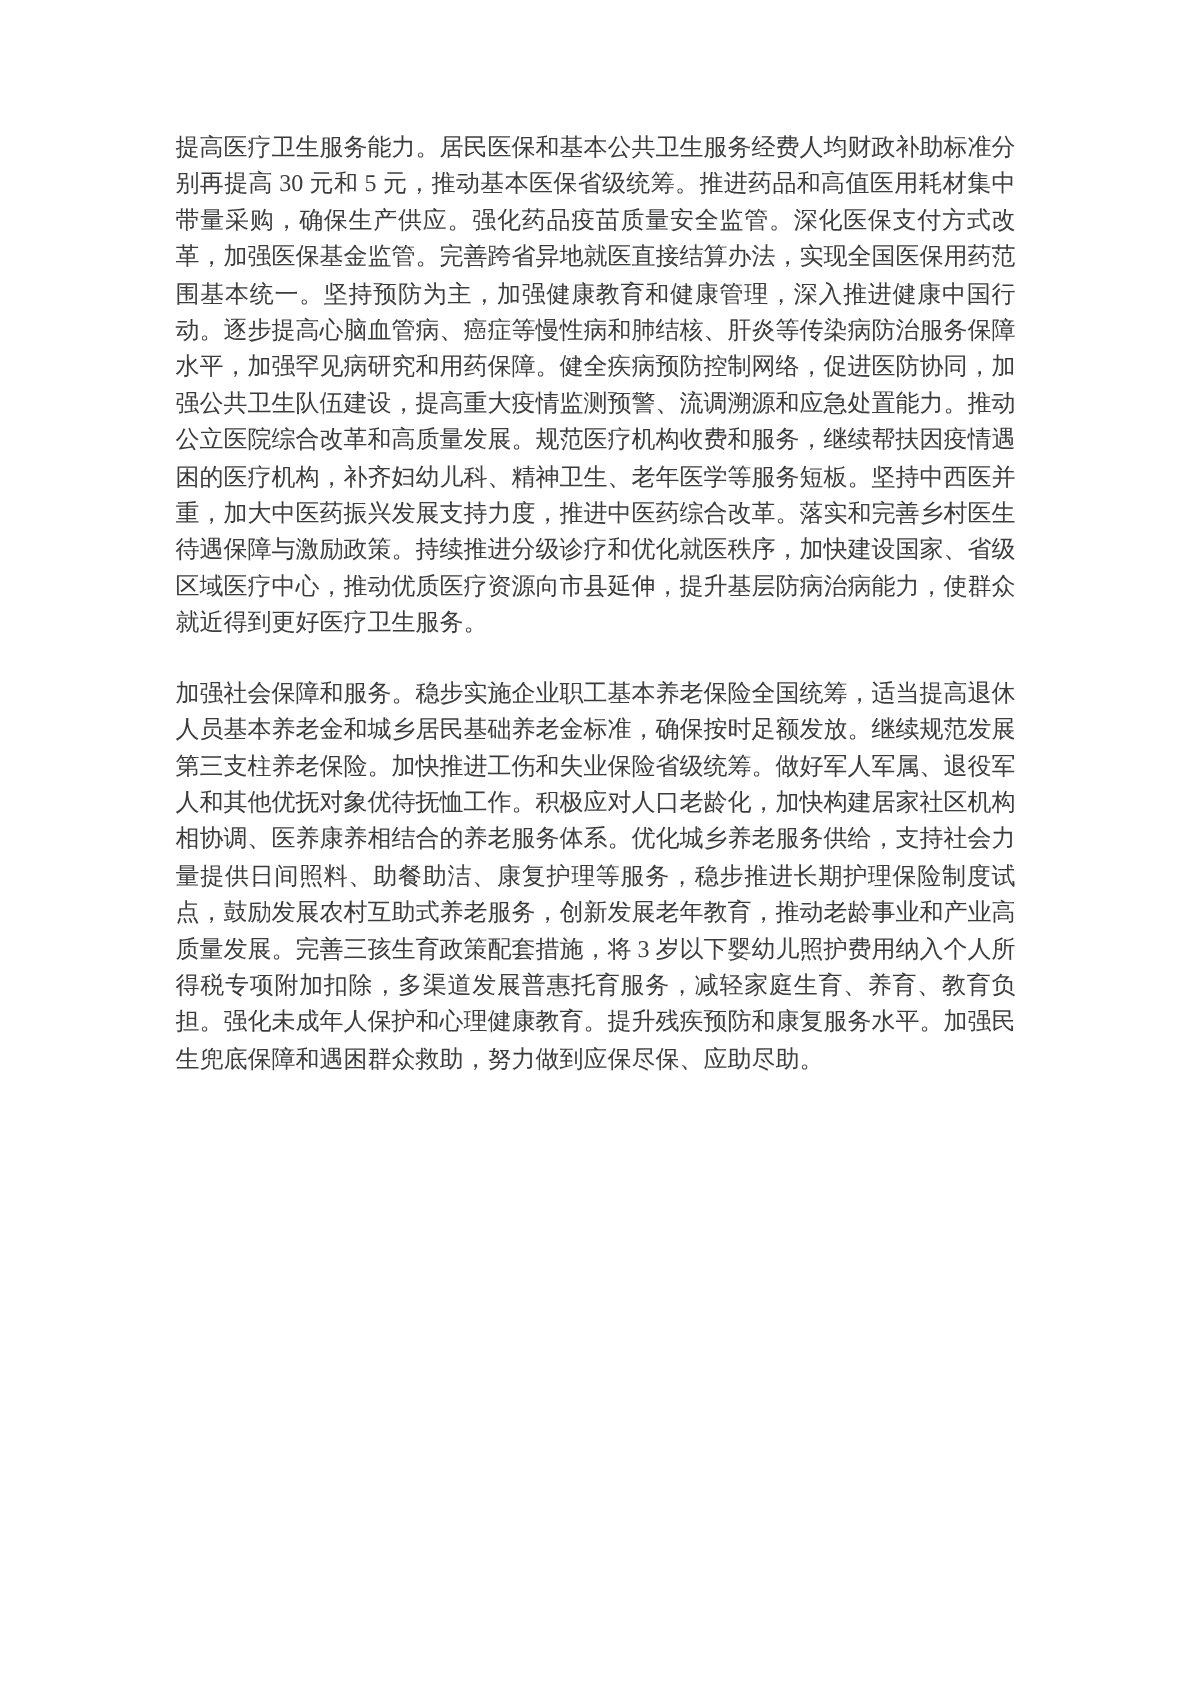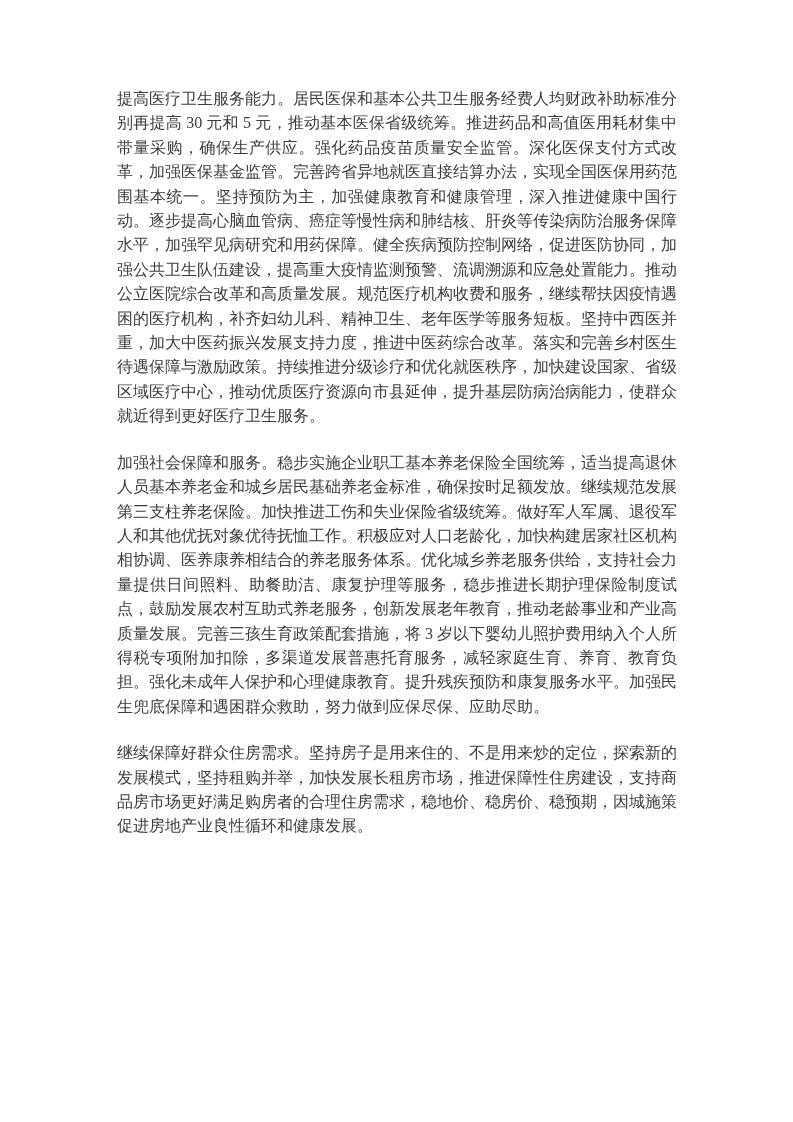--- a/index.html
+++ b/index.html
@@ -40,15 +40,14 @@
     margin-bottom: 0;
   }
 </style>
 </head>
 <body>
 
 <div class="doc-page">
   <div class="doc-content">
     <p class="doc-paragraph">提高医疗卫生服务能力。居民医保和基本公共卫生服务经费人均财政补助标准分别再提高 30 元和 5 元，推动基本医保省级统筹。推进药品和高值医用耗材集中带量采购，确保生产供应。强化药品疫苗质量安全监管。深化医保支付方式改革，加强医保基金监管。完善跨省异地就医直接结算办法，实现全国医保用药范围基本统一。坚持预防为主，加强健康教育和健康管理，深入推进健康中国行动。逐步提高心脑血管病、癌症等慢性病和肺结核、肝炎等传染病防治服务保障水平，加强罕见病研究和用药保障。健全疾病预防控制网络，促进医防协同，加强公共卫生队伍建设，提高重大疫情监测预警、流调溯源和应急处置能力。推动公立医院综合改革和高质量发展。规范医疗机构收费和服务，继续帮扶因疫情遇困的医疗机构，补齐妇幼儿科、精神卫生、老年医学等服务短板。坚持中西医并重，加大中医药振兴发展支持力度，推进中医药综合改革。落实和完善乡村医生待遇保障与激励政策。持续推进分级诊疗和优化就医秩序，加快建设国家、省级区域医疗中心，推动优质医疗资源向市县延伸，提升基层防病治病能力，使群众就近得到更好医疗卫生服务。</p>
     <p class="doc-paragraph">加强社会保障和服务。稳步实施企业职工基本养老保险全国统筹，适当提高退休人员基本养老金和城乡居民基础养老金标准，确保按时足额发放。继续规范发展第三支柱养老保险。加快推进工伤和失业保险省级统筹。做好军人军属、退役军人和其他优抚对象优待抚恤工作。积极应对人口老龄化，加快构建居家社区机构相协调、医养康养相结合的养老服务体系。优化城乡养老服务供给，支持社会力量提供日间照料、助餐助洁、康复护理等服务，稳步推进长期护理保险制度试点，鼓励发展农村互助式养老服务，创新发展老年教育，推动老龄事业和产业高质量发展。完善三孩生育政策配套措施，将 3 岁以下婴幼儿照护费用纳入个人所得税专项附加扣除，多渠道发展普惠托育服务，减轻家庭生育、养育、教育负担。强化未成年人保护和心理健康教育。提升残疾预防和康复服务水平。加强民生兜底保障和遇困群众救助，努力做到应保尽保、应助尽助。</p>
-    <p class="doc-paragraph">继续保障好群众住房需求。坚持房子是用来住的、不是用来炒的定位，探索新的发展模式，坚持租购并举，加快发展长租房市场，推进保障性住房建设，支持商品房市场更好满足购房者的合理住房需求，稳地价、稳房价、稳预期，因城施策促进房地产业良性循环和健康发展。</p>
   </div>
 </div>
 
 </body></html>

